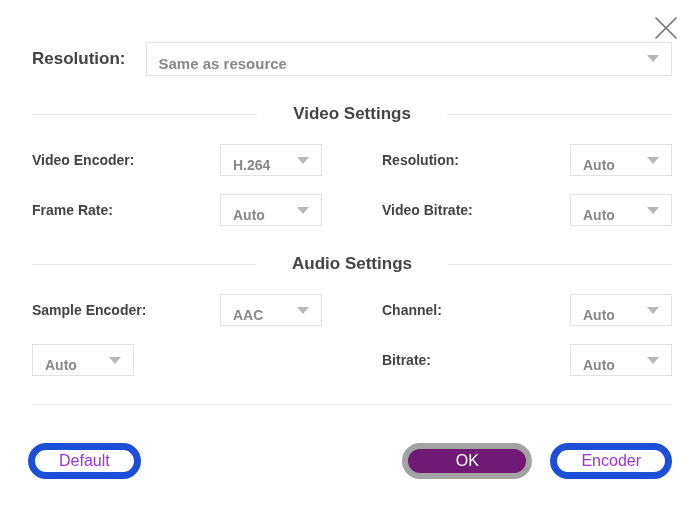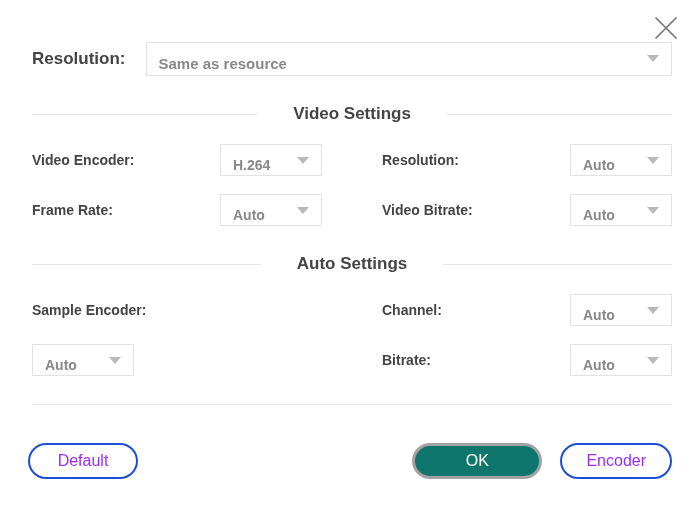--- a/index.html
+++ b/index.html
@@ -119,28 +119,28 @@
     border-radius: 18px;
     font-size: 16px;
     display: flex;
     align-items: center;
     justify-content: center;
     cursor: pointer;
     min-width: 110px;
     padding: 0 24px;
   }
   .btn-outline {
-    border: 2px solid #1d4ed8;
+    border: 7px solid #1d4ed8;
     color: #9b2fe8;
     background: #fff;
   }
   .btn-primary {
-    background: #0f766e;
+    background: #701a75;
     color: #fff;
-    border: 3px solid #a3a3a3;
+    border: 6px solid #a3a3a3;
     min-width: 130px;
   }
   .footer .spacer { flex: 1; }
   .footer .gap { width: 18px; }
 </style>
 </head>
 <body>
 
 <div class="close">
   <svg viewBox="0 0 24 24">
@@ -191,27 +191,31 @@
       <span class="lbl">Video Bitrate:</span>
       <div class="select">
         <span>Auto</span>
         <span class="tri"></span>
       </div>
     </div>
   </div>
 
   <div class="section-head">
     <div class="line"></div>
-    <div class="title">Auto Settings</div>
+    <div class="title">Audio Settings</div>
     <div class="line"></div>
   </div>
 
   <div class="grid">
     <div class="field">
       <span class="lbl">Sample Encoder:</span>
+      <div class="select">
+        <span>AAC</span>
+        <span class="tri"></span>
+      </div>
     </div>
     <div class="field">
       <span class="lbl">Channel:</span>
       <div class="select">
         <span>Auto</span>
         <span class="tri"></span>
       </div>
     </div>
     <div class="field">
       <div class="select">

